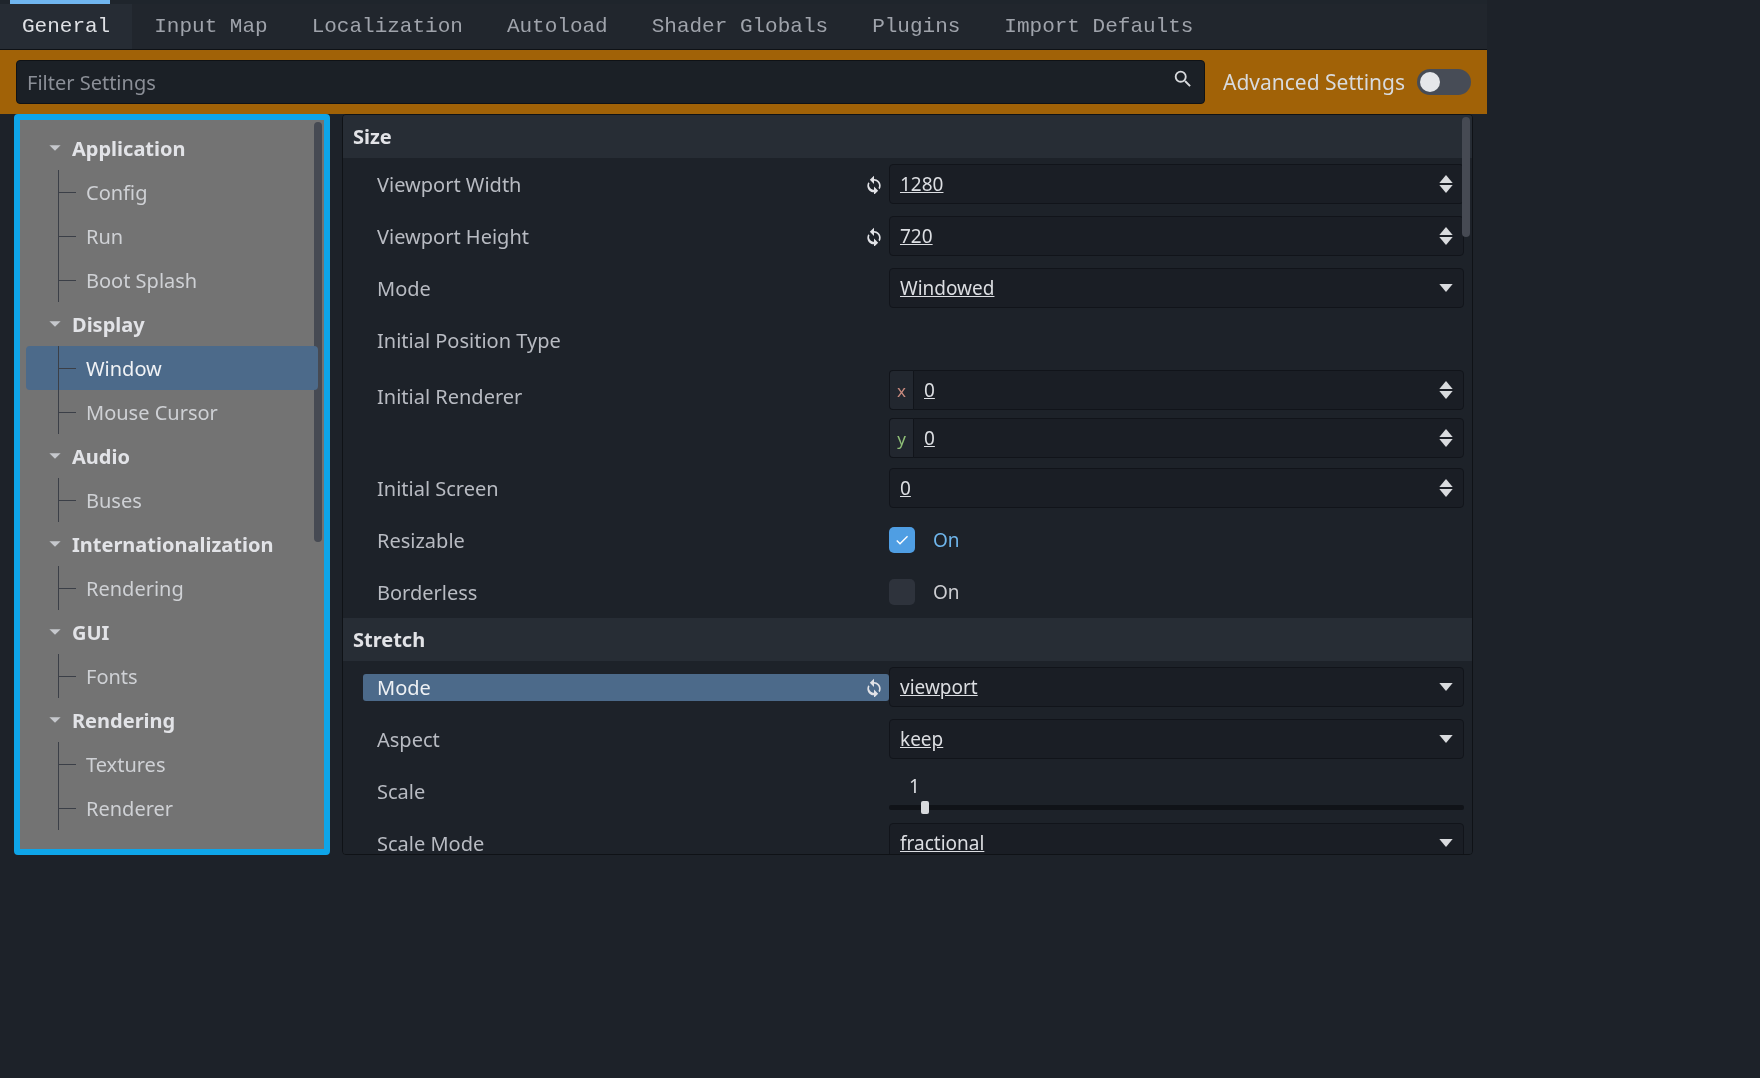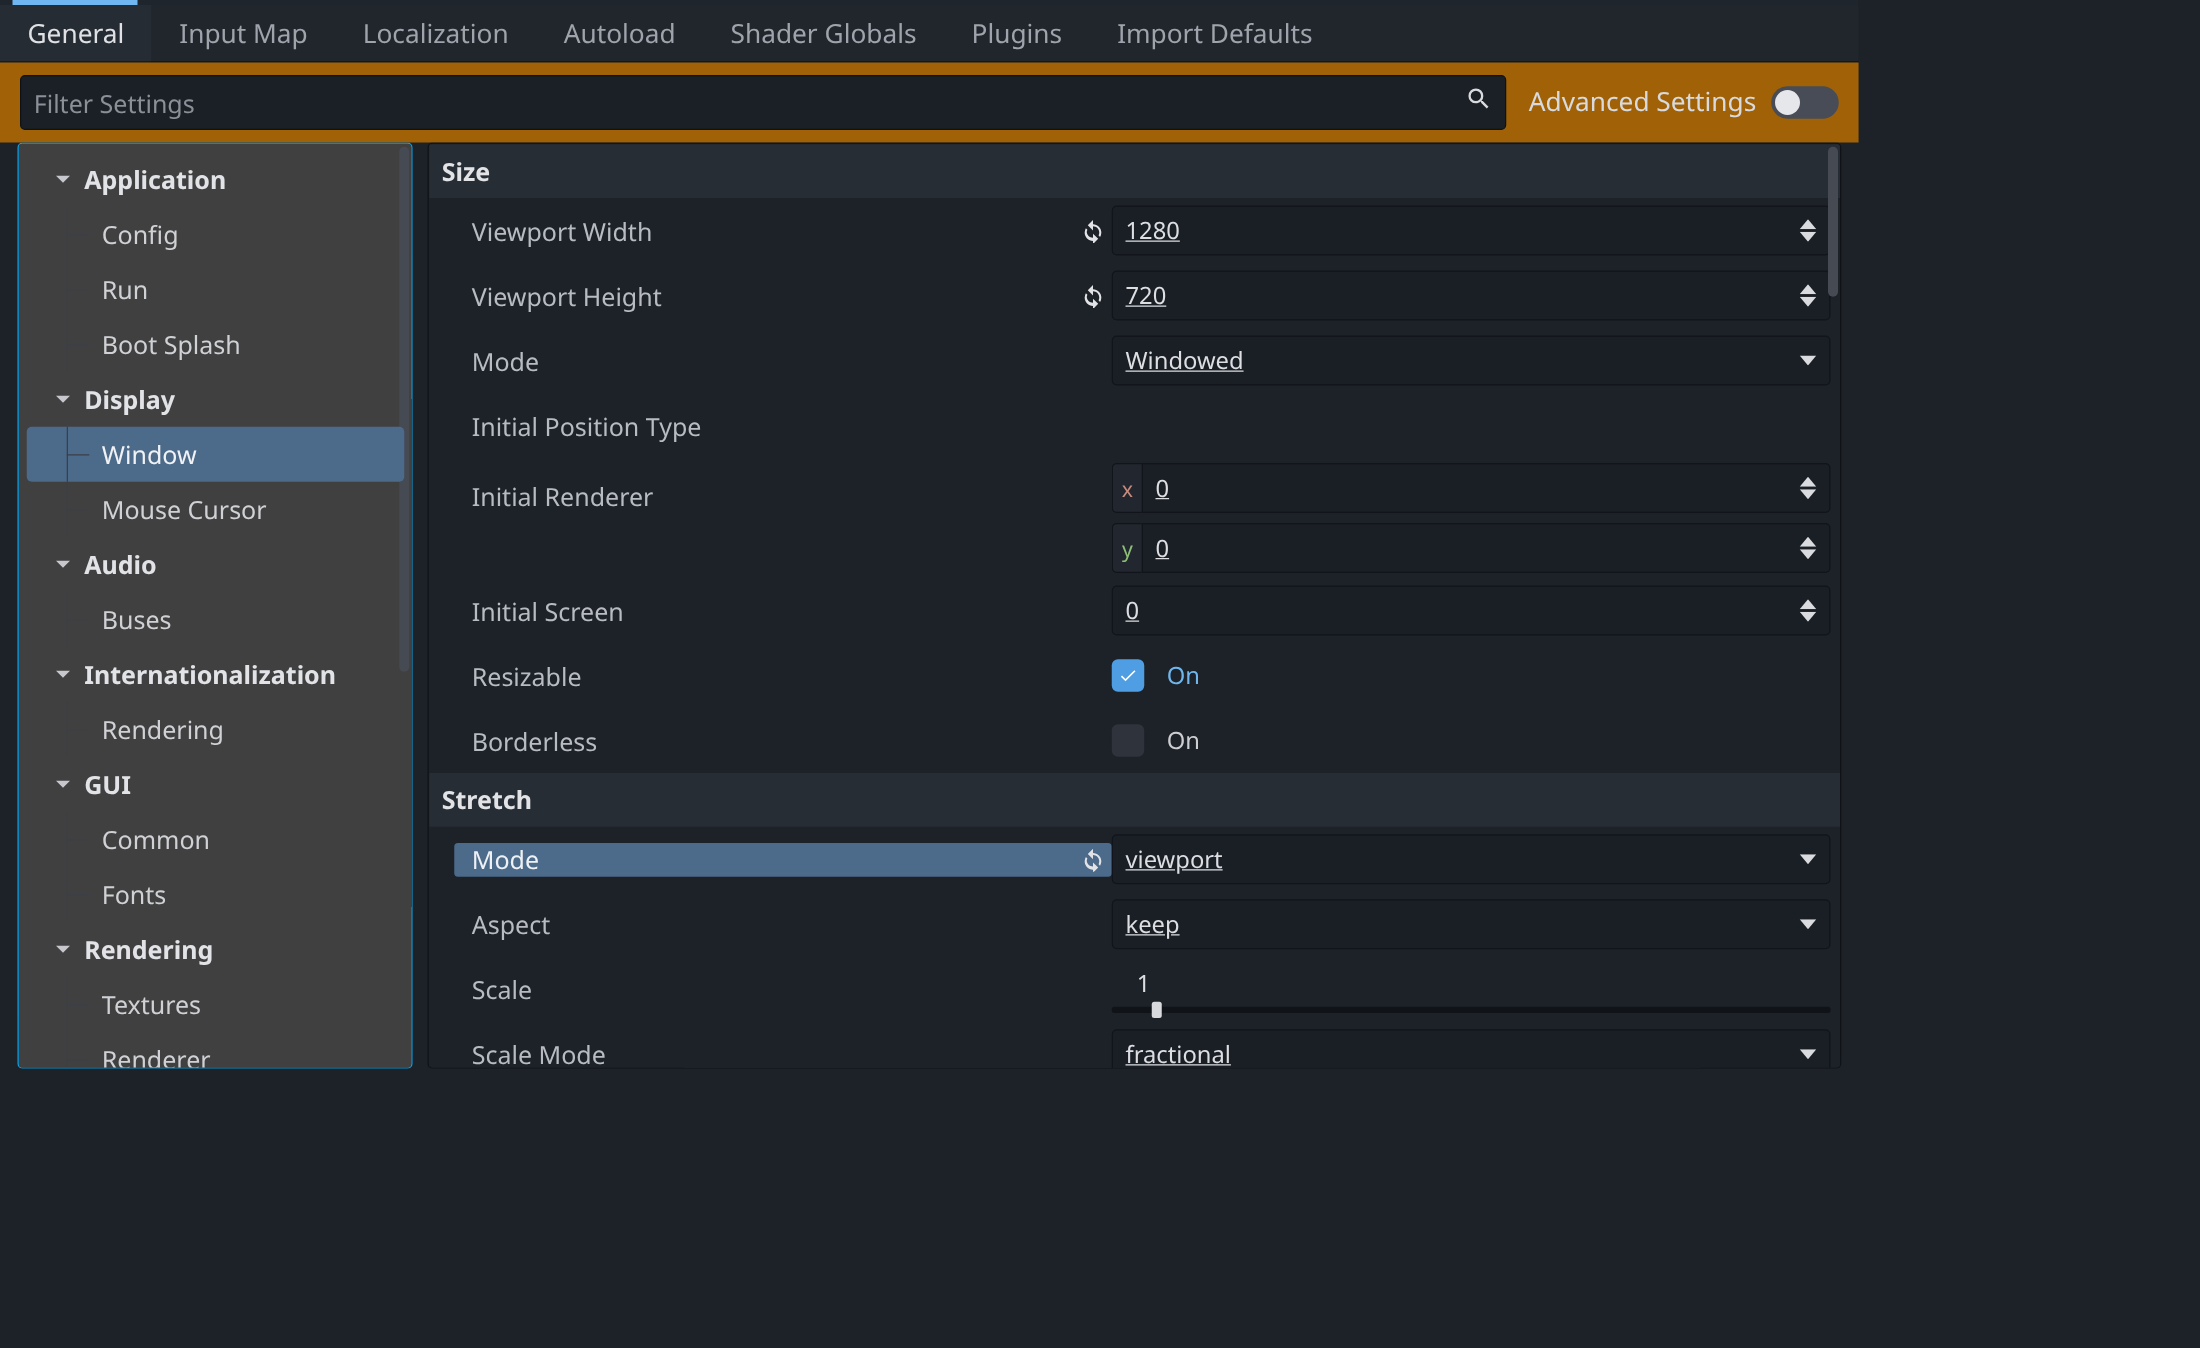--- a/index.html
+++ b/index.html
@@ -29,20 +29,21 @@
   border-bottom: 1px solid #0f1216;
   height: 46px;
 }
 .tab {
   padding: 10px 22px 10px 22px;
   font-size: 21px;
   color: #9fa3ab;
   cursor: pointer;
   display: flex;
   align-items: center;
+  font-family: Liberation Mono, monospace;
 }
 .tab.active {
   background: #262c34;
   color: #dfe1e5;
 }
 .filterbar {
   display: flex;
   align-items: center;
   gap: 12px;
   padding: 10px 16px 10px 16px;
@@ -82,22 +83,22 @@
   background: #e6e7ea;
   position: absolute; left: 3px; top: 3px;
 }
 .main {
   display: flex;
   flex: 1;
   overflow: hidden;
 }
 .sidebar {
   width: 316px;
-  background: #404040;
-  border: 1px solid #0ea5e9;
+  background: #737373;
+  border: 6px solid #0ea5e9;
   border-radius: 4px;
   margin: 0 0 0 14px;
   overflow-y: auto;
   position: relative;
 }
 .sidebar-scroll { position: absolute; right: 2px; top: 2px; width: 8px; height: 420px; background: #464a53; border-radius: 4px; }
 .tree { padding: 6px 6px 12px 6px; }
 .tree-cat, .tree-leaf {
   display: flex;
   align-items: center;
@@ -324,23 +325,20 @@
           <span>Rendering</span>
         </div>
 
       <div class="tree-cat">
           <span class="chev">
             <svg viewBox="0 0 10 10">
               <path d="M1 3l4 4 4-4z"></path>
             </svg>
           </span>
           <span>GUI</span>
-        </div>
-      <div class="tree-leaf">
-          <span>Common</span>
         </div>
       <div class="tree-leaf">
           <span>Fonts</span>
         </div>
 
       <div class="tree-cat">
           <span class="chev">
             <svg viewBox="0 0 10 10">
               <path d="M1 3l4 4 4-4z"></path>
             </svg>

